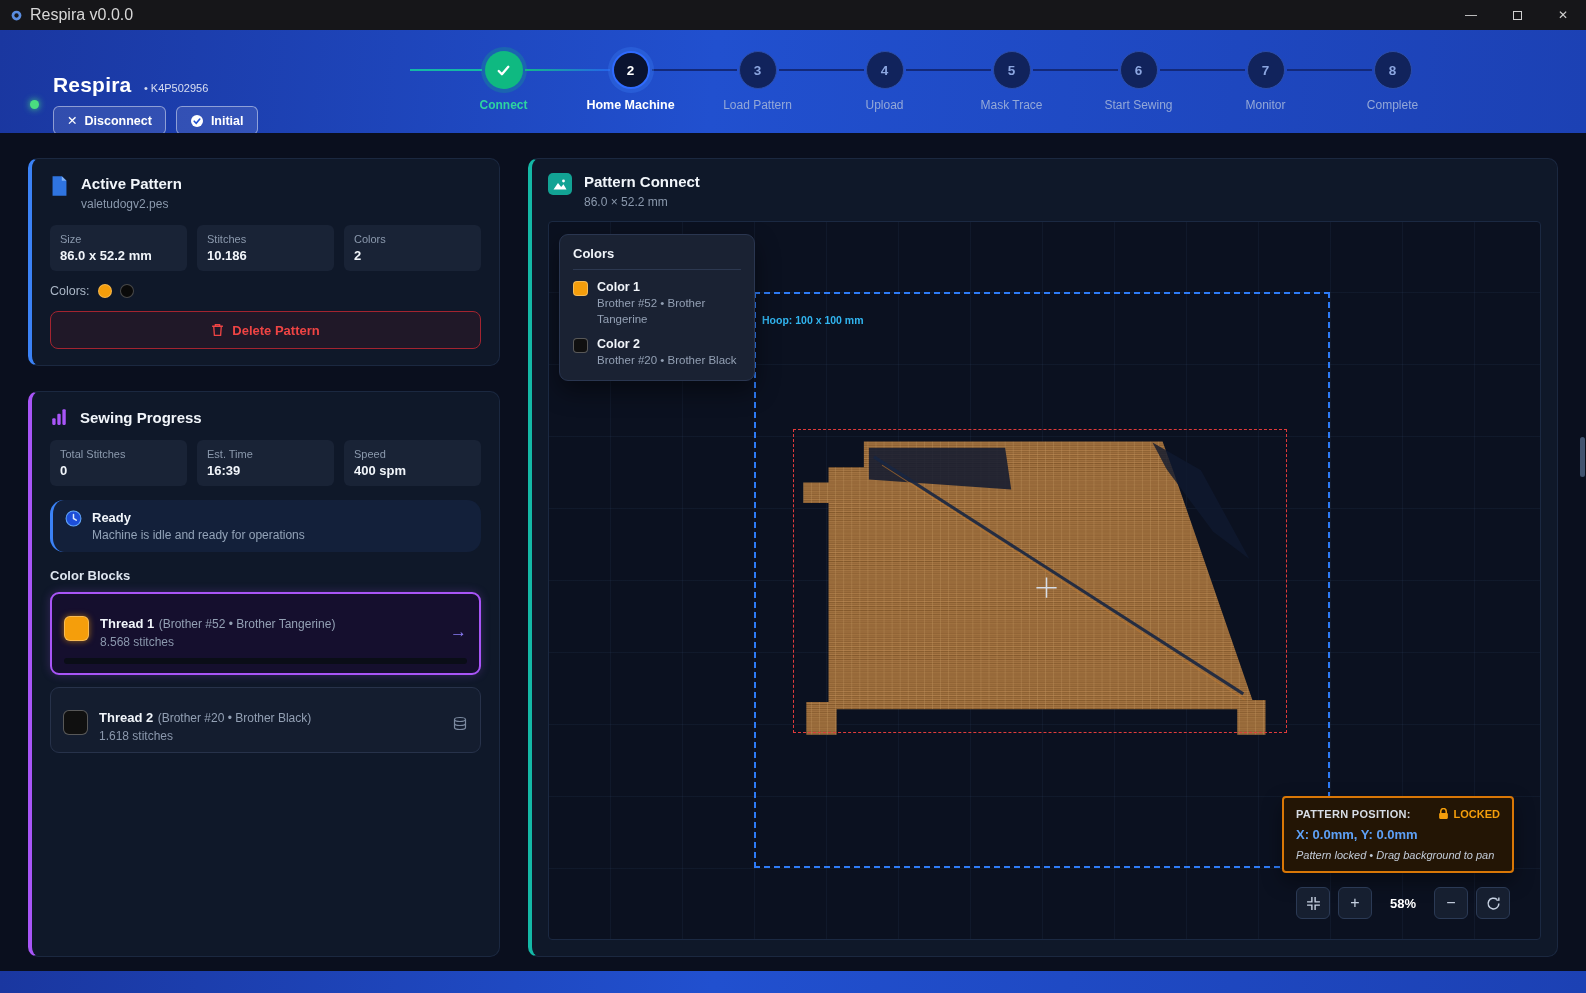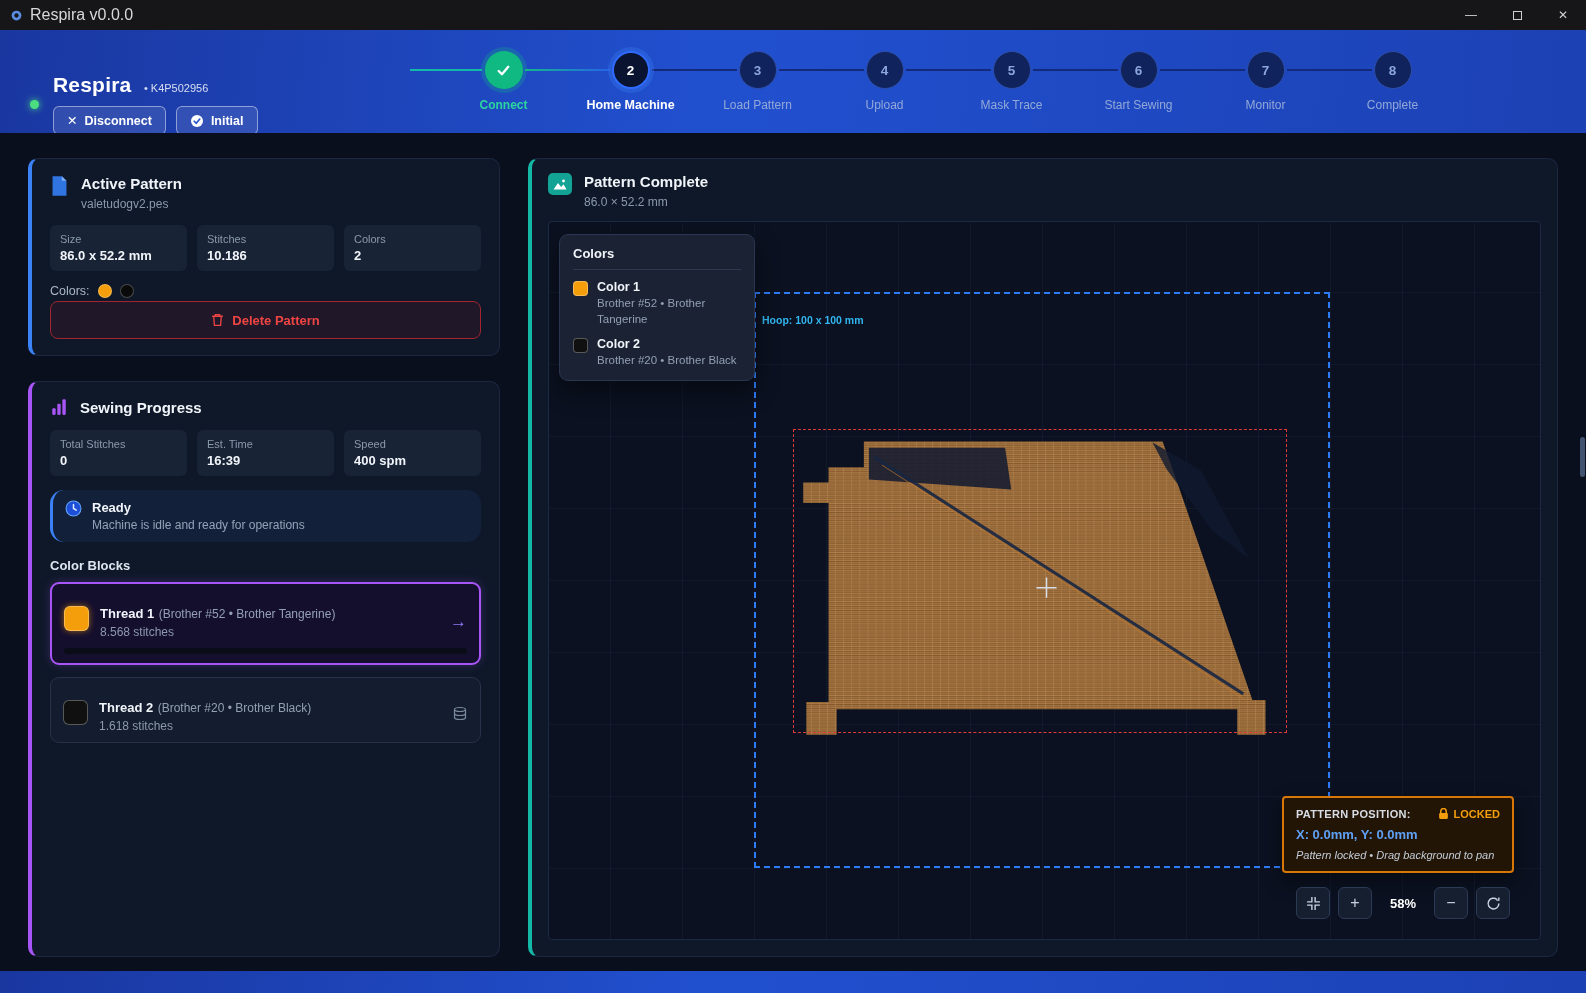--- a/index.html
+++ b/index.html
@@ -64,21 +64,21 @@
   .card-sub { font-size:12px; color:#8b99ad; margin-top:5px; }
 
   .stat-row { display:flex; gap:10px; margin-top:14px; }
   .stat { flex:1; background:#192336; border-radius:6px; padding:8px 10px; }
   .stat-label { font-size:11px; color:#8b99ad; }
   .stat-value { font-size:13px; font-weight:bold; color:#f1f5fa; margin-top:3px; }
 
   .colors-row { display:flex; align-items:center; gap:8px; margin-top:13px; font-size:12.5px; color:#aab6c6; }
   .dot { width:14px; height:14px; border-radius:50%; display:inline-block; border:1px solid rgba(255,255,255,.25); }
 
-  .delete-btn { margin-top:3px; width:100%; height:38px;
+  .delete-btn { margin-top:13px; width:100%; height:38px;
     background:rgba(190,30,40,.10); border:1px solid #a32430; border-radius:8px;
     color:#ef4444; font-size:13px; font-weight:bold;
     display:flex; align-items:center; justify-content:center; gap:8px; }
 
   .sewing-card { flex:1; display:flex; flex-direction:column; }
   .ready-box { margin-top:14px; background:#13203a; border-left:3px solid #3b82f6; border-radius:14px;
     padding:10px 12px; display:flex; gap:10px; align-items:flex-start; }
   .ready-title { font-size:13px; font-weight:bold; color:#f1f5fa; }
   .ready-text { font-size:12px; color:#93a3b8; margin-top:3px; }
 
@@ -353,21 +353,21 @@
     <div class="right-col">
       <section class="card accent-teal preview-card">
         <div class="card-head">
           <span class="img-icon-box">
             <svg width="14" height="12" viewBox="0 0 14 12">
                 <circle cx="10.5" cy="3" r="1.4" fill="#fff"></circle>
                 <path d="M0.5 11.5 L5 5 l3.2 4 2.3-2.8 3 5.3 z" fill="#fff"></path>
               </svg>
           </span>
           <div>
-            <div class="card-title">Pattern Complete</div>
+            <div class="card-title">Pattern Connect</div>
             <div class="card-sub">86.0 × 52.2 mm</div>
           </div>
         </div>
 
         <div class="canvas">
 
           <svg class="stitch-svg" viewBox="0 0 982 702" preserveAspectRatio="none">
             <defs>
               <pattern id="stitch" width="8" height="4" patternUnits="userSpaceOnUse">
                 <rect width="8" height="4" fill="#b3804a"></rect>

